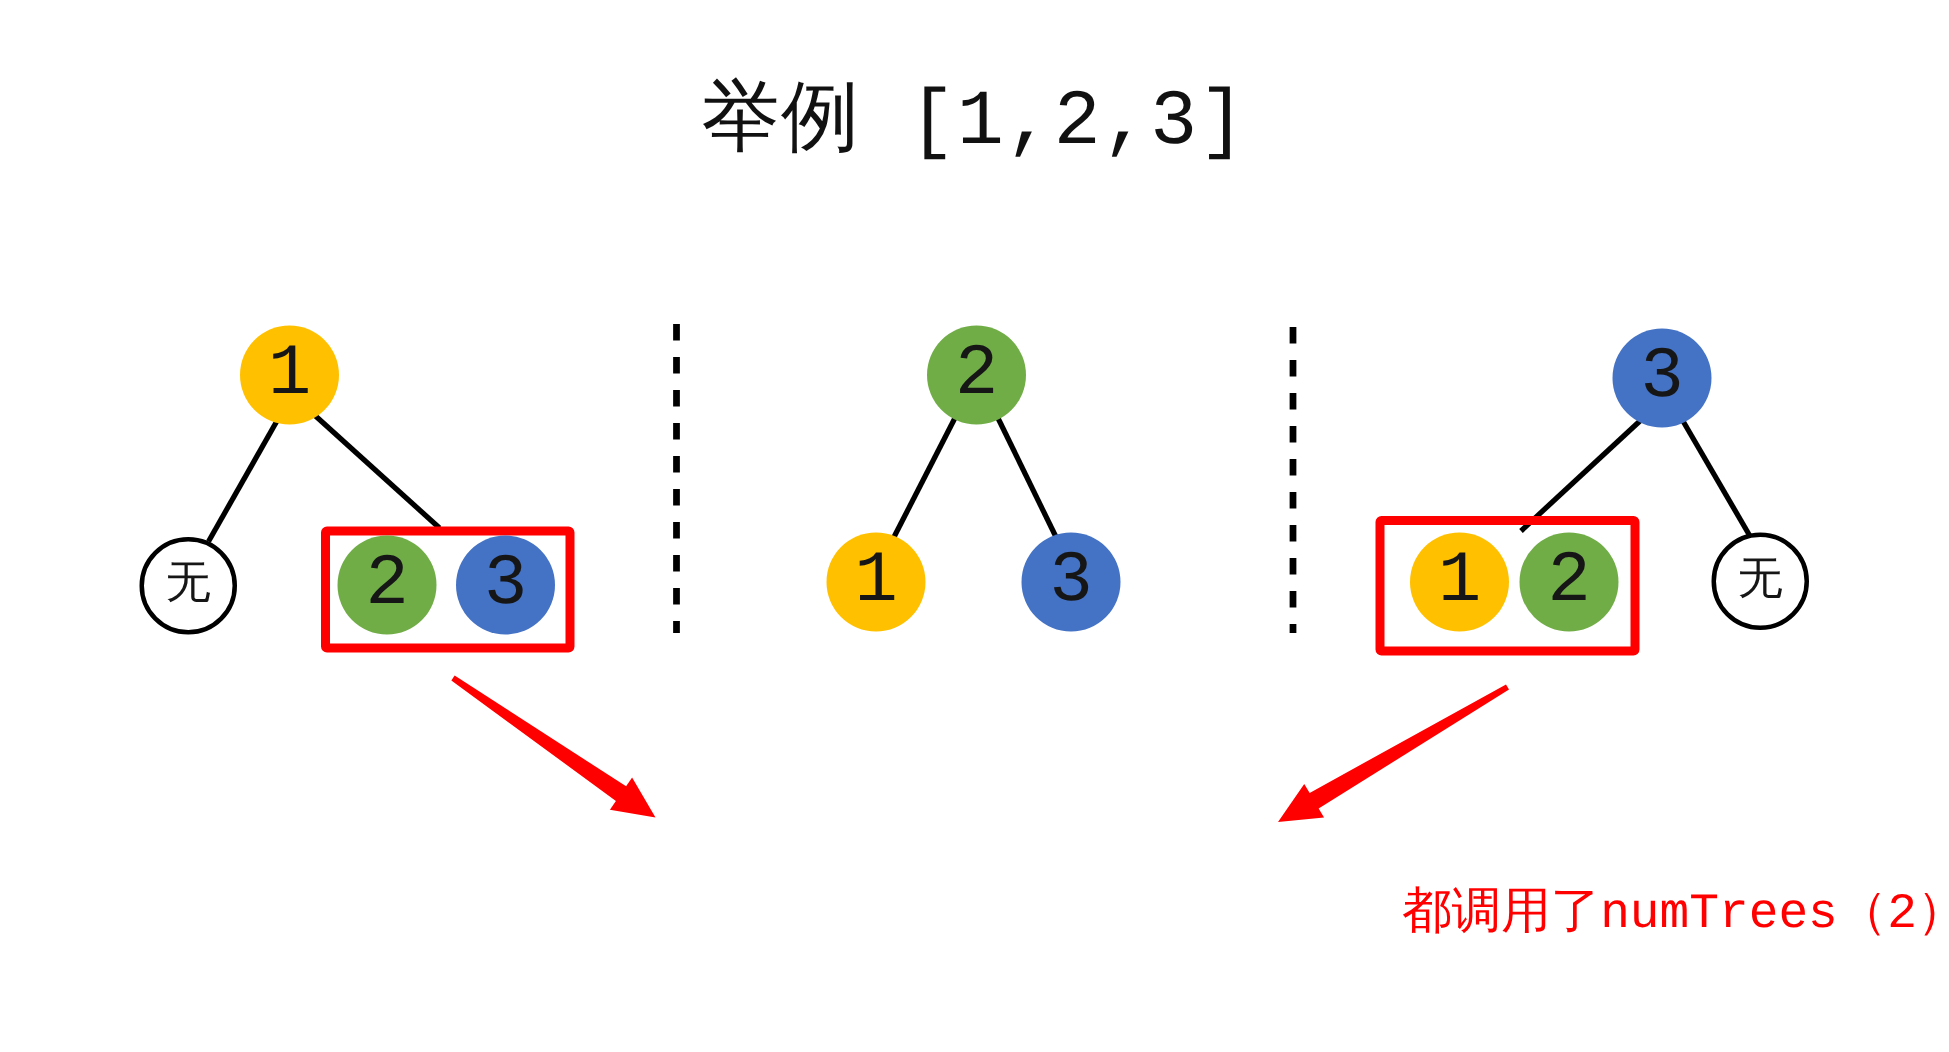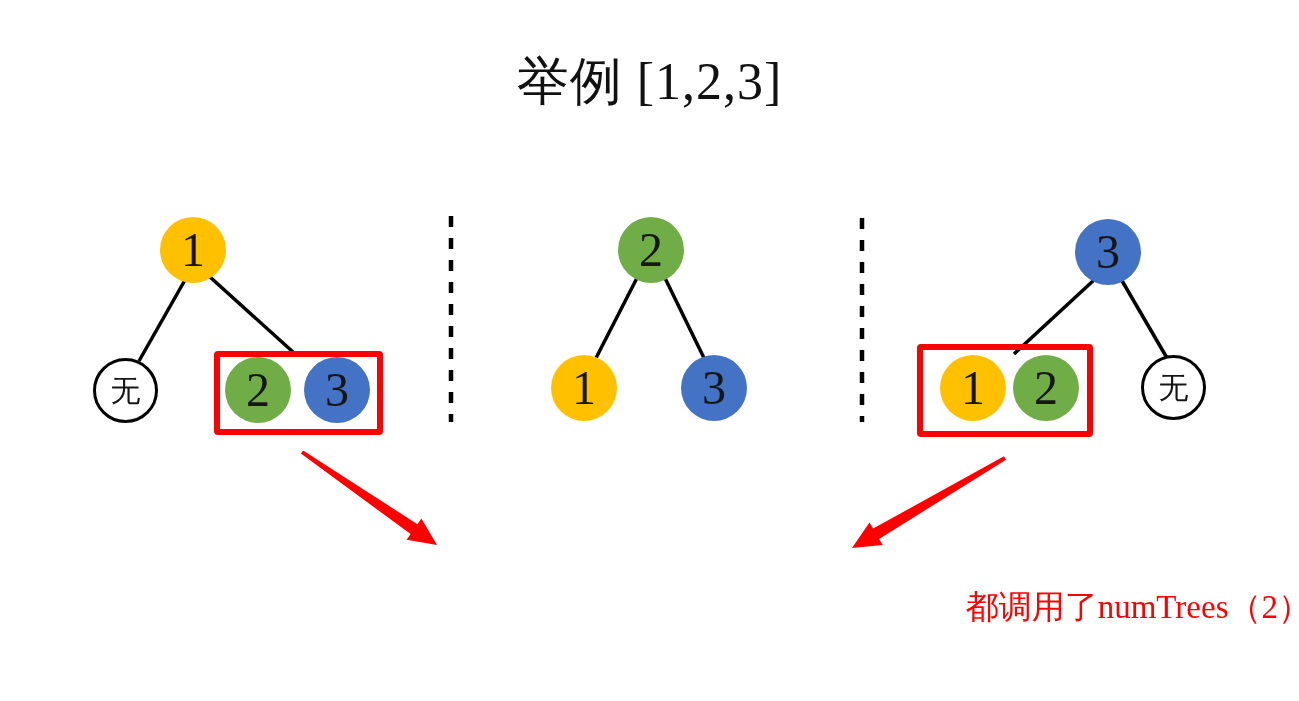--- a/index.html
+++ b/index.html
@@ -1,21 +1,21 @@
 <!DOCTYPE html>
 <html><head>
 <meta charset="utf-8">
 <style>
   html,body{margin:0;padding:0;background:#ffffff;}
   .canvas{
     position:relative;
     width:1299px;height:701px;
     background:#ffffff;
     overflow:hidden;
-    font-family:Liberation Serif, serif;
+    font-family:Liberation Mono, monospace;
   }
   .slide-title{
     position:absolute;left:0;top:52px;width:1299px;
     text-align:center;
     font-size:52px;line-height:1.15;
     color:#111111;letter-spacing:1px;
   }
   .edges-layer{position:absolute;left:0;top:0;width:1299px;height:701px;}
   .highlight-box{
     position:absolute;box-sizing:border-box;

